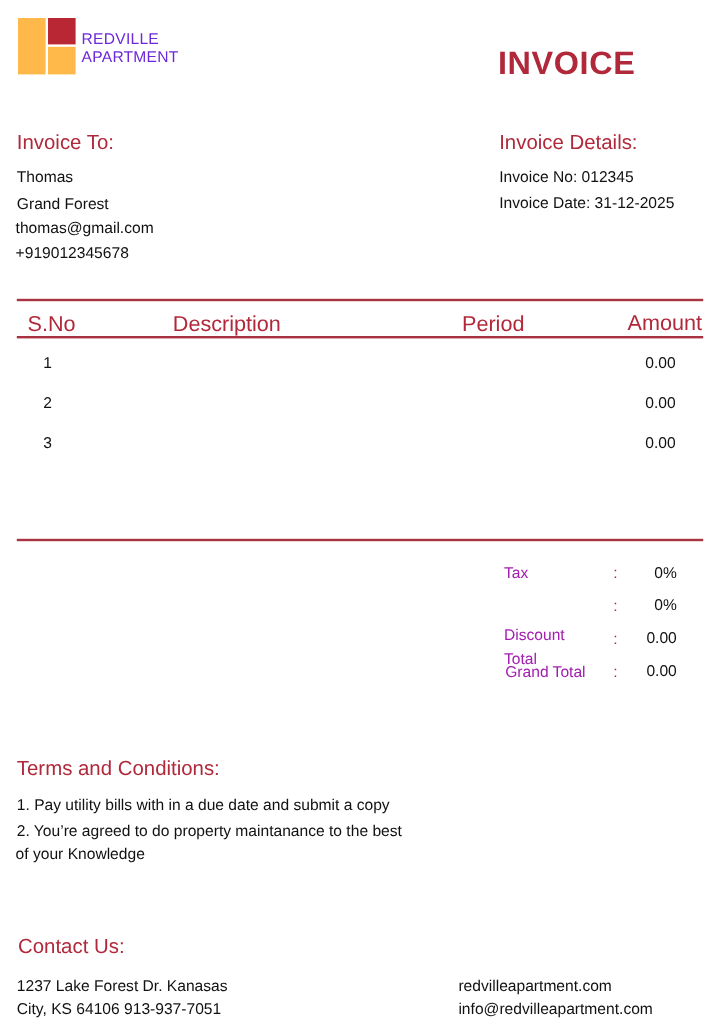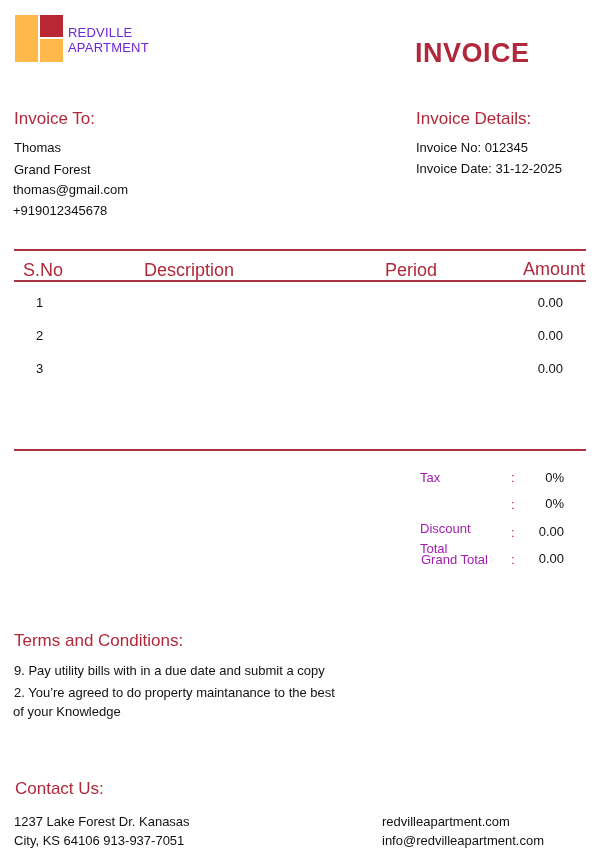--- a/index.html
+++ b/index.html
@@ -90,21 +90,21 @@
   <div class="tot-colon" style="top:525px;">:</div>
   <div class="tot-val" style="top:524px;">0.00</div>
 </div>
 <div>
   <div class="tot-label" style="top:552px; left:421px;">Grand Total</div>
   <div class="tot-colon" style="top:552px;">:</div>
   <div class="tot-val" style="top:551px;">0.00</div>
 </div>
 
 <div class="abs section-h" style="left:14px; top:631px;">Terms and Conditions:</div>
-<div class="abs txt" style="left:14px; top:660px;">9. Pay utility bills with in a due date and submit a copy</div>
+<div class="abs txt" style="left:14px; top:660px;">1. Pay utility bills with in a due date and submit a copy</div>
 <div class="abs txt" style="left:14px; top:682px;">2. You’re agreed to do property maintanance to the best</div>
 <div class="abs txt" style="left:13px; top:701px;">of your Knowledge</div>
 
 <div class="abs section-h" style="left:15px; top:779px;">Contact Us:</div>
 <div class="abs txt" style="left:14px; top:811px;">1237 Lake Forest Dr. Kanasas</div>
 <div class="abs txt" style="left:14px; top:830px;">City, KS 64106 913-937-7051</div>
 <div class="abs txt" style="left:382px; top:811px;">redvilleapartment.com</div>
 <div class="abs txt" style="left:382px; top:830px;">info@redvilleapartment.com</div>
 
 </body></html>

